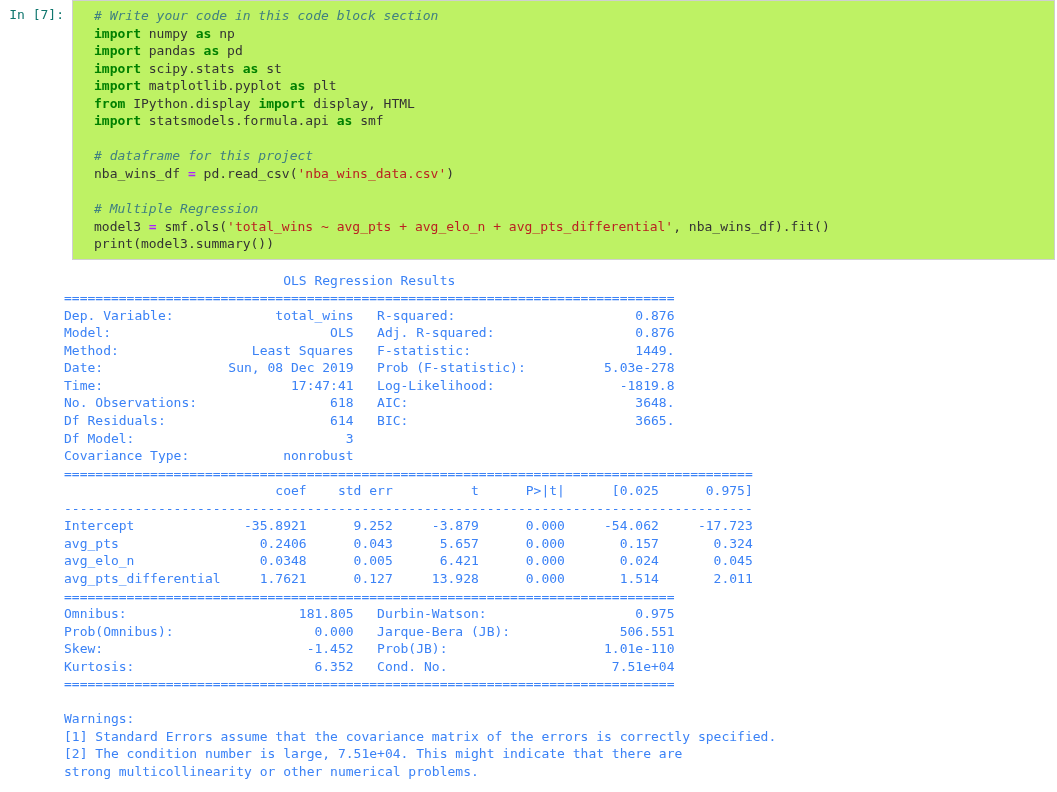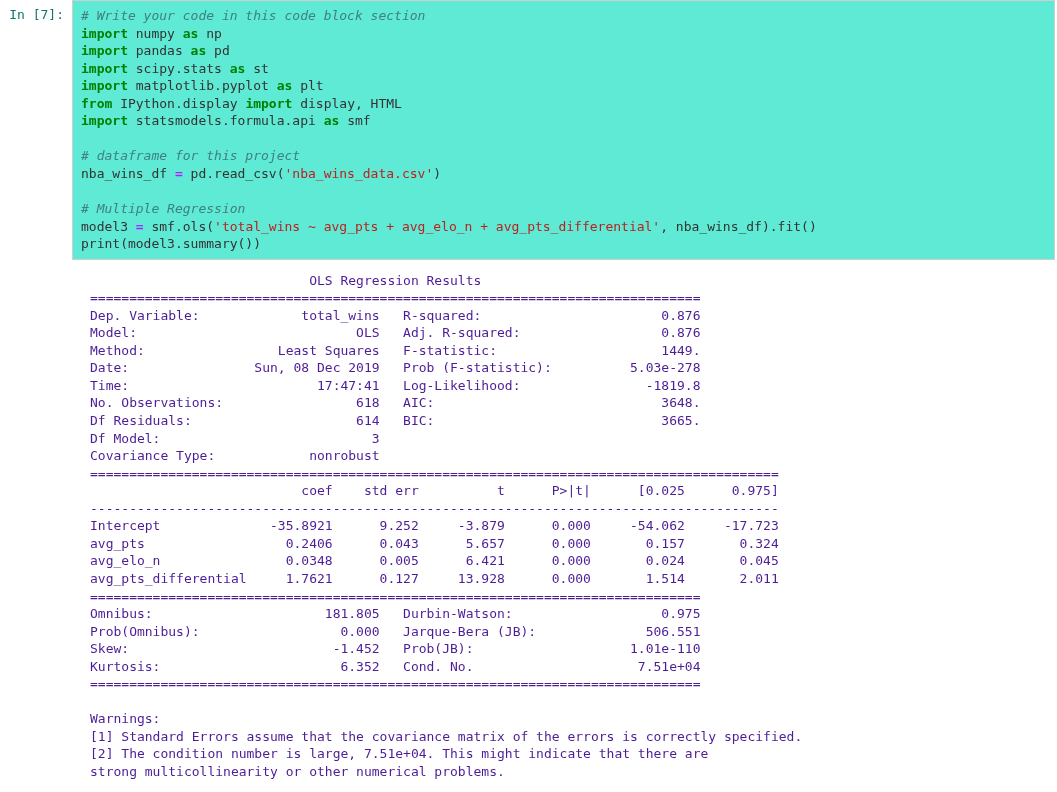--- a/index.html
+++ b/index.html
@@ -1,26 +1,26 @@
 <!DOCTYPE html>
 <html><head>
 <meta charset="utf-8">
 <style>
   html,body{margin:0;padding:0;background:#fff;font-family:Menlo,Consolas,"DejaVu Sans Mono",monospace;font-size:13px;line-height:1.35;color:#333}
   .cell{display:flex;align-items:flex-start;padding:0 0 6px 0}
   .prompt{flex:0 0 62px;text-align:right;color:#0f766e;padding:6px 8px 0 2px;font-family:inherit}
-  .input-area{flex:1;border:1px solid #cfcfcf;background:#5eead4;padding:6px 8px;margin-right:2px}
+  .input-area{flex:1;border:1px solid #cfcfcf;background:#bef264;padding:6px 21px;margin-right:2px}
   .code{white-space:pre;font-family:inherit;color:#333}
   .c-comment{color:#408080;font-style:italic}
   .c-kw{color:#008000;font-weight:bold}
   .c-op{color:#aa22ff;font-weight:bold}
   .c-name{color:#333}
   .c-str{color:#ba2121}
   .c-func{color:#333}
-  .output{margin-left:90px;white-space:pre;font-family:inherit;color:#4c1d95;padding:6px 8px 6px 0}
+  .output{margin-left:64px;white-space:pre;font-family:inherit;color:#3b82f6;padding:6px 8px 6px 0}
 </style>
 </head>
 <body>
 
 <div class="cell">
   <div class="prompt">In [7]:</div>
   <div class="input-area">
 <div class="code"><span class="c-comment"># Write your code in this code block section</span>
 <span class="c-kw">import</span> <span class="c-name">numpy</span> <span class="c-kw">as</span> <span class="c-name">np</span>
 <span class="c-kw">import</span> <span class="c-name">pandas</span> <span class="c-kw">as</span> <span class="c-name">pd</span>

